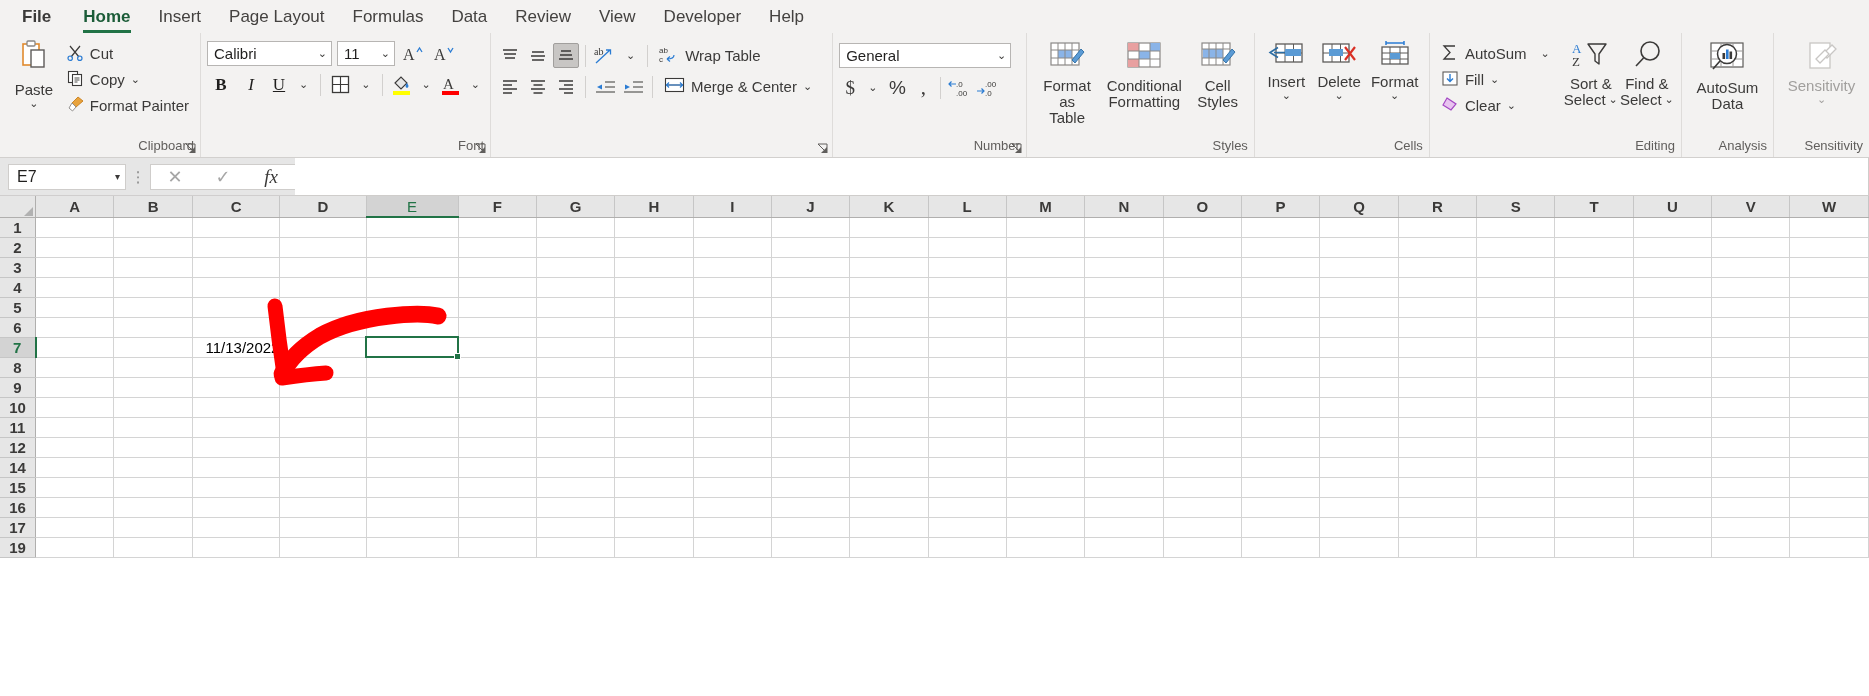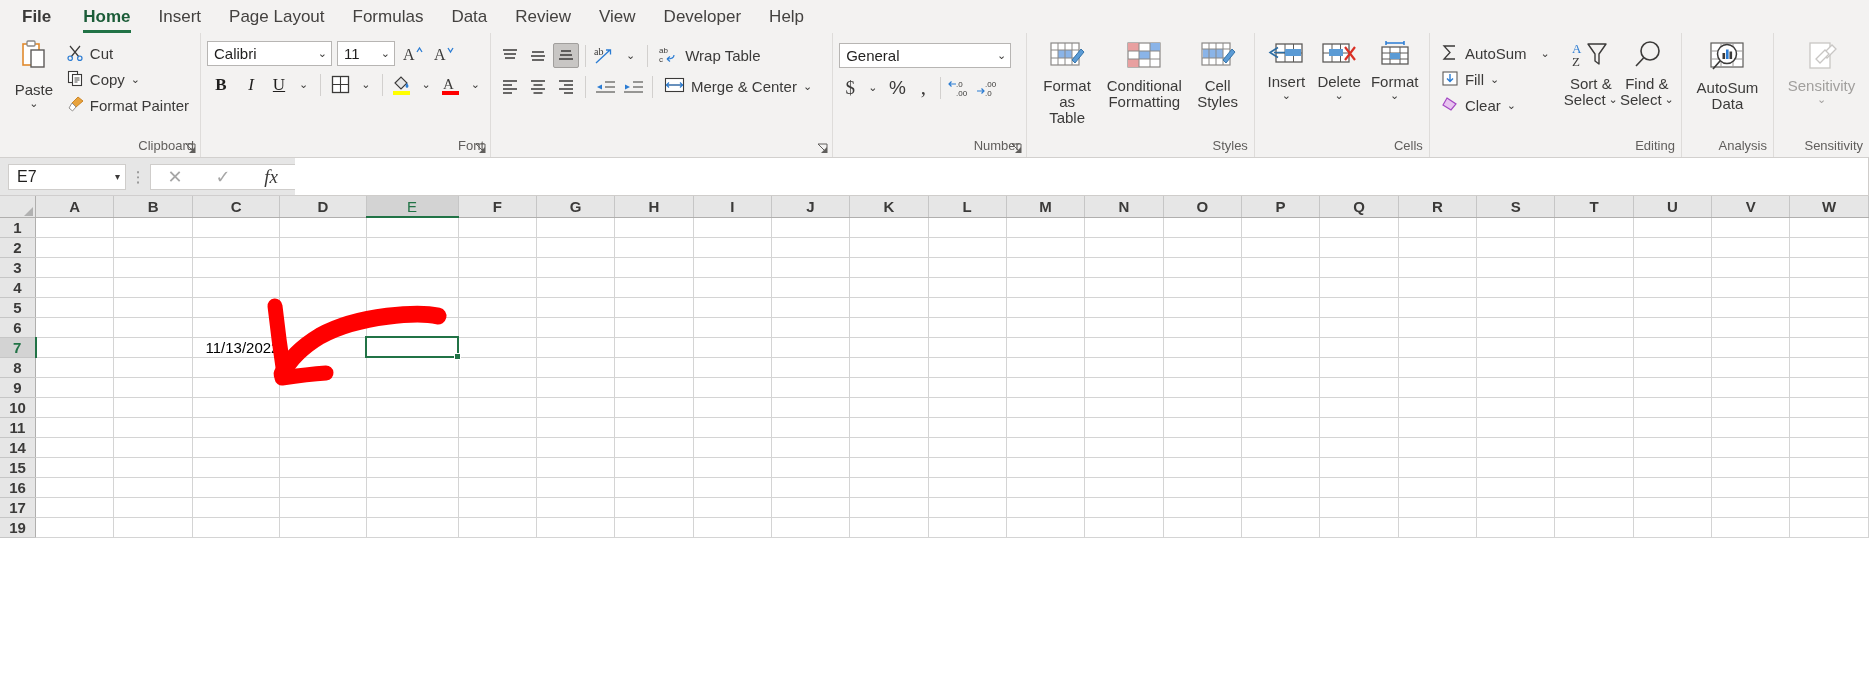--- a/index.html
+++ b/index.html
@@ -967,20 +967,46 @@
           <td class="cell" style="width: 80px;"></td>
           <td class="cell" style="width: 80px;"></td>
           <td class="cell" style="width: 80px;"></td>
           <td class="cell" style="width: 80px;"></td>
           <td class="cell" style="width: 80px;"></td>
           <td class="cell" style="width: 80px;"></td>
           <td class="cell" style="width: 80px;"></td>
           <td class="cell" style="width: 80px;"></td>
         </tr>
         <tr>
+          <th class="rowhead">12</th>
+          <td class="cell" style="width: 80px;"></td>
+          <td class="cell" style="width: 80px;"></td>
+          <td class="cell" style="width: 88px;"></td>
+          <td class="cell" style="width: 88px;"></td>
+          <td class="cell" style="width: 94px;"></td>
+          <td class="cell" style="width: 80px;"></td>
+          <td class="cell" style="width: 80px;"></td>
+          <td class="cell" style="width: 80px;"></td>
+          <td class="cell" style="width: 80px;"></td>
+          <td class="cell" style="width: 80px;"></td>
+          <td class="cell" style="width: 80px;"></td>
+          <td class="cell" style="width: 80px;"></td>
+          <td class="cell" style="width: 80px;"></td>
+          <td class="cell" style="width: 80px;"></td>
+          <td class="cell" style="width: 80px;"></td>
+          <td class="cell" style="width: 80px;"></td>
+          <td class="cell" style="width: 80px;"></td>
+          <td class="cell" style="width: 80px;"></td>
+          <td class="cell" style="width: 80px;"></td>
+          <td class="cell" style="width: 80px;"></td>
+          <td class="cell" style="width: 80px;"></td>
+          <td class="cell" style="width: 80px;"></td>
+          <td class="cell" style="width: 80px;"></td>
+        </tr>
+        <tr>
           <th class="rowhead">14</th>
           <td class="cell" style="width: 80px;"></td>
           <td class="cell" style="width: 80px;"></td>
           <td class="cell" style="width: 88px;"></td>
           <td class="cell" style="width: 88px;"></td>
           <td class="cell" style="width: 94px;"></td>
           <td class="cell" style="width: 80px;"></td>
           <td class="cell" style="width: 80px;"></td>
           <td class="cell" style="width: 80px;"></td>
           <td class="cell" style="width: 80px;"></td>

